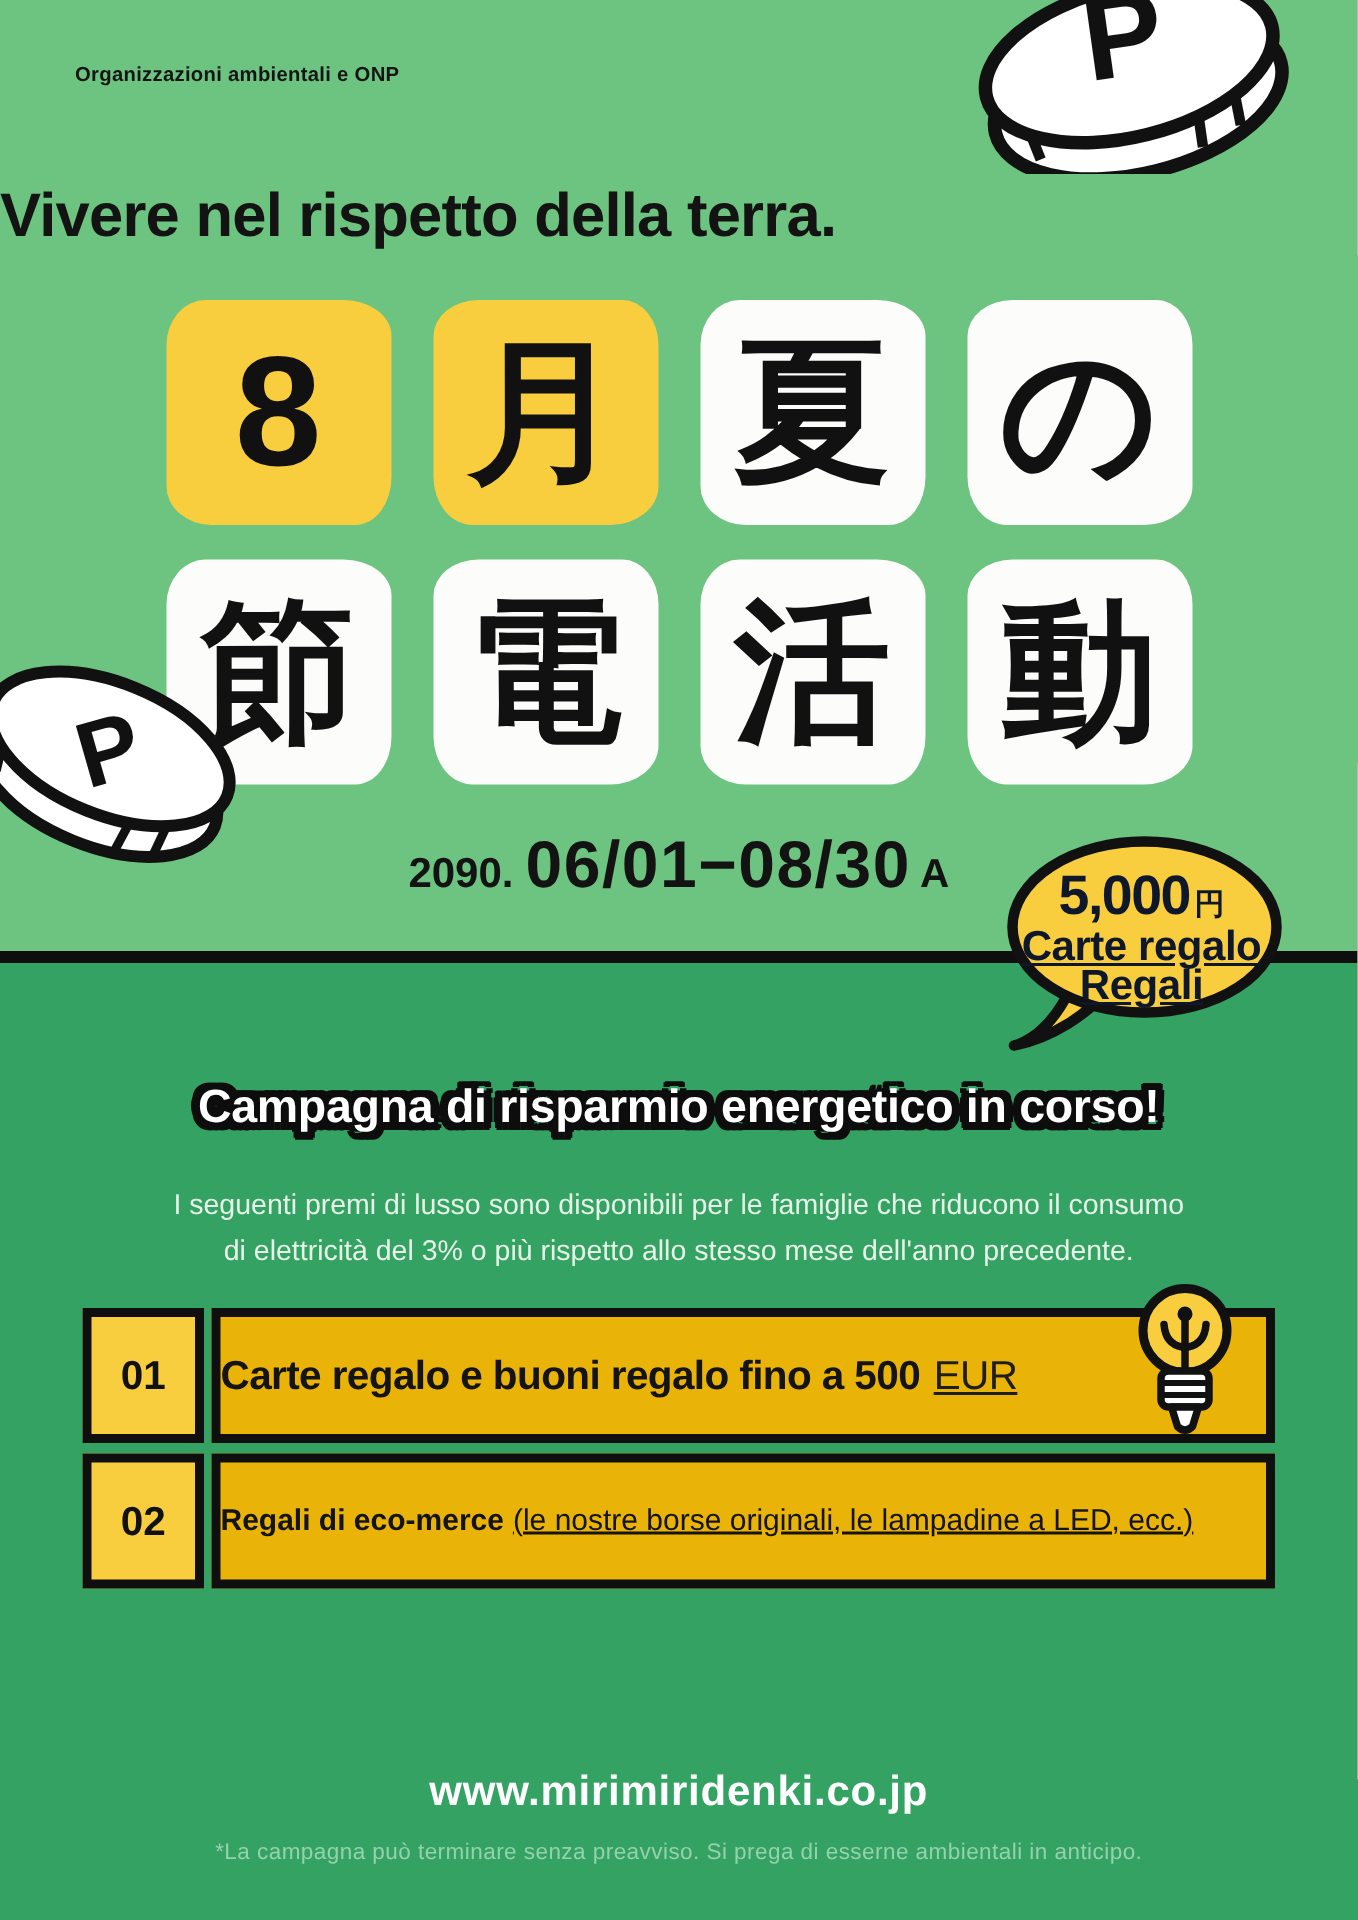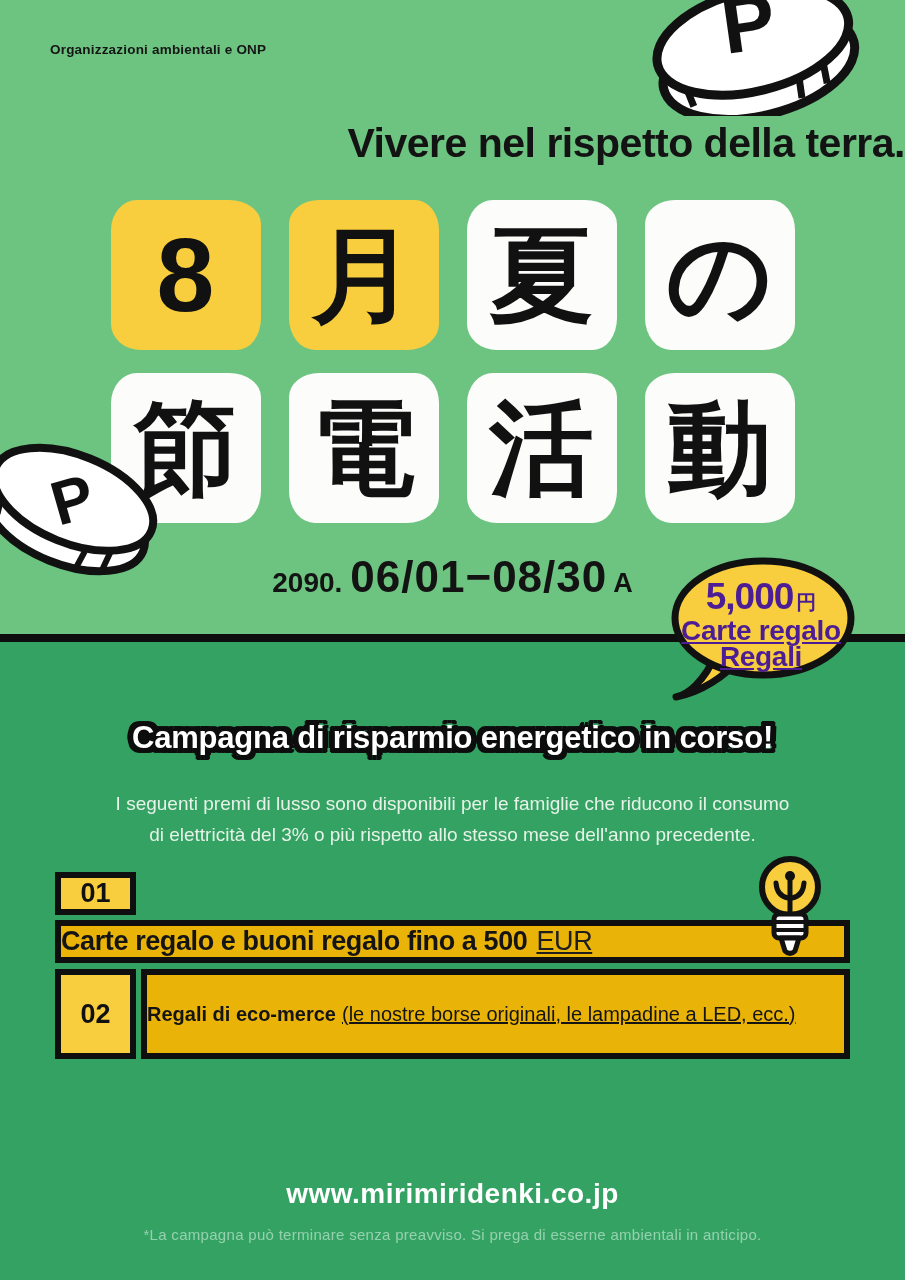--- a/index.html
+++ b/index.html
@@ -19,21 +19,21 @@
     background:#0E0E0E; z-index:1;
   }
 
   .org-label {
     position:absolute; left:50px; top:42px;
     font-size:13.5px; font-weight:700; color:#151515; letter-spacing:.2px;
   }
 
   .main-title {
     position:absolute; left:0; top:120px; width:100%;
-    text-align:right; font-size:41px; font-weight:700; color:#131313;
+    text-align:left; font-size:41px; font-weight:700; color:#131313;
     letter-spacing:-0.5px; z-index:2;
   }
 
   .tile-row {
     position:absolute; left:0; width:100%;
     display:flex; justify-content:center; gap:28px; z-index:2;
   }
   .tile-row.row1 { top:200px; }
   .tile-row.row2 { top:373px; }
   .tile {
@@ -57,21 +57,21 @@
   .date-suffix { font-size:27px; font-weight:700; vertical-align:baseline; }
 
   .coin { position:absolute; z-index:4; }
   .coin-top-right { left:638px; top:-16px; width:232px; height:132px; }
   .coin-left      { left:-20px; top:423px; width:190px; height:165px; }
 
   .bubble-wrap { position:absolute; left:662px; top:554px; width:198px; height:152px; z-index:5; }
   .bubble-svg  { position:absolute; left:0; top:0; }
   .bubble-text {
     position:absolute; left:0; top:22px; width:198px;
-    text-align:center; color:#4c1d95; z-index:2;
+    text-align:center; color:#0f172a; z-index:2;
   }
   .bubble-amount  { font-size:37px; font-weight:700; letter-spacing:-1px; }
   .bubble-currency{ font-size:20px; font-weight:700; margin-left:3px; }
   .bubble-line    { font-size:28px; font-weight:700; line-height:26px; letter-spacing:-0.3px;text-decoration:underline; }
 
   .campaign-heading {
     position:absolute; left:0; top:720px; width:100%;
     text-align:center; font-size:31px; font-weight:700; color:#FFFFFF;
     letter-spacing:-0.2px; z-index:2;
     text-shadow:
@@ -84,21 +84,21 @@
 
   .campaign-desc {
     position:absolute; left:0; top:788px; width:100%;
     text-align:center; font-size:19px; line-height:31px; color:#E7F3E9; z-index:2;
   }
 
   .prize-card {
     position:absolute; left:55px; width:795px; height:90px;
     display:flex; gap:5px; z-index:2;
   }
-  .card-1 { top:872px;flex-direction:column; } .card-2 { top:969px; } .card-3 { top:1066px; }
+  .card-1 { top:872px; } .card-2 { top:969px; } .card-3 { top:1066px; }
   .prize-num {
     width:81px; background:#F9CE3E; border:6px solid #0F0F0F;
     display:flex; align-items:center; justify-content:center;
     font-size:27px; font-weight:700; color:#111;
   }
   .prize-body {
     flex:1; background:#eab308; border:6px solid #0F0F0F;
     display:flex; align-items:center; padding-right:18px;
     color:#141414;
   }

